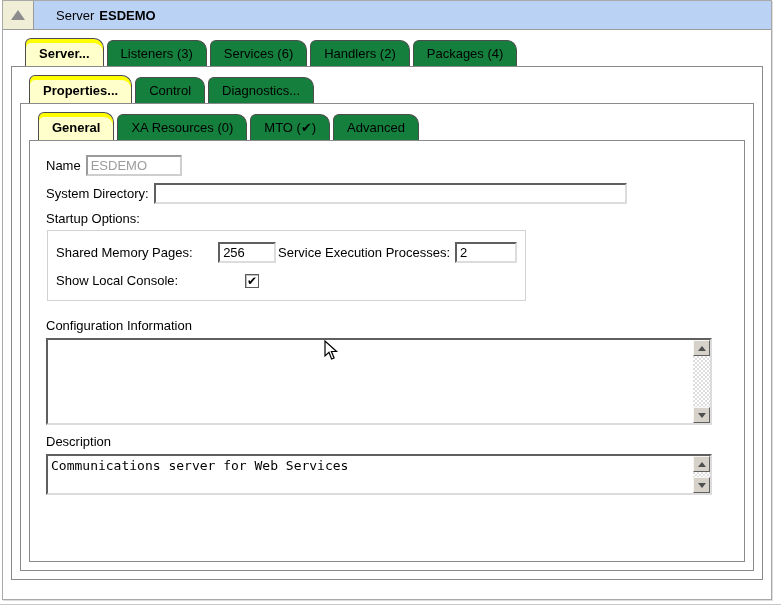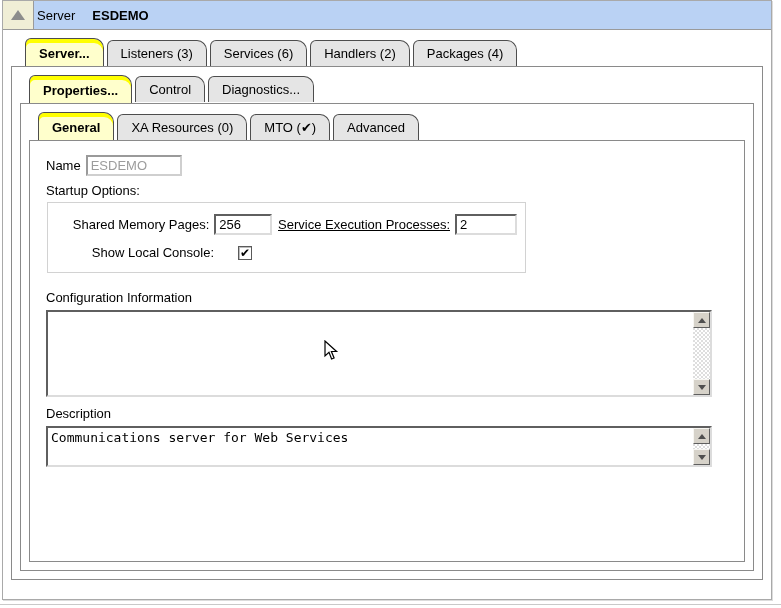--- a/index.html
+++ b/index.html
@@ -10,51 +10,51 @@
     border:1px solid #a9a9a9; box-shadow:1px 1px 0 #dcdcdc; background:#fff;
     display:flex; flex-direction:column; }
   .bottom-edge { position:absolute; left:0; top:604px; width:781px; height:1px; background:#c9c9c9; }
 
   
   .header { display:flex; height:29px; border-bottom:1px solid #9a9a9a; flex:0 0 auto; }
   .expander { width:31px; background:#f0eed6; border-right:1px solid #9a9a9a;
     display:flex; align-items:center; justify-content:center; cursor:default; }
   .tri-up-big { width:0; height:0; border-left:7px solid transparent; border-right:7px solid transparent;
     border-bottom:10px solid #8c8c8c; }
-  .titlebar { flex:1; background:#bad2f4; display:flex; align-items:center; padding-left:3px; gap:17px; }
+  .titlebar { flex:1; background:#bad2f4; display:flex; align-items:center; padding-left:22px; gap:5px; }
   .title-name { font-weight:bold; }
 
   
   .content { flex:1; padding:8px 8px 19px 8px; display:flex; flex-direction:column; }
   .tabs { display:flex; gap:3px; align-items:flex-end; flex:0 0 auto; position:relative; z-index:2; }
   .tabs.l1 { margin-left:14px; }
-  .tabs.l2 { margin-left:9px;align-items:center; }
+  .tabs.l2 { margin-left:9px; }
   .tabs.l3 { margin-left:9px; }
   .tab { border:1px solid #4d4d4d; border-bottom:none; border-radius:6px 10px 0 0;
-    background:#e5e5e5; padding:5px 13px 5px 13px; line-height:15px; cursor:default; white-space:nowrap; }
+    background:#15803d; padding:5px 13px 5px 13px; line-height:15px; cursor:default; white-space:nowrap; }
   .tab.active { background:#ffffcc; font-weight:bold; box-shadow: inset 0 4px 0 #ffff00;
     padding-top:7px; padding-bottom:5px; }
   .panel { border:1px solid #8a8a8a; background:#fff; flex:1; display:flex; flex-direction:column; }
   .panel-inner { flex:1; padding:8px; display:flex; flex-direction:column; }
   .form-panel { flex:1; padding:14px 0 0 16px; position:relative; }
 
   
   .frow { display:flex; align-items:center; margin-bottom:7px; }
   .frow label { margin-right:5px; }
   .sunken { border:2px solid; border-color:#5f5f5f #dcdcdc #dcdcdc #5f5f5f;
     background:#fff; font-family:"Liberation Sans",sans-serif; font-size:13px;
     padding:1px 3px; height:21px; outline:none; }
   input.disabled-name { border-color:#9a9a9a #cfcfcf #cfcfcf #9a9a9a; color:#9c9c9c; }
   .section-label { margin:4px 0 4px 0; display:block; }
 
   .groupbox { border:1px solid #d2d2d2; width:479px; margin-left:1px; padding:11px 8px 12px 8px; }
   .grow { display:flex; align-items:center; margin-bottom:10px; }
   .grow:last-child { margin-bottom:0;gap:16px; }
-  .glabel1 { width:158px; text-align:right; margin-right:5px; }
-  .glabel2 { width:183px; text-align:right; margin-right:5px;text-decoration:underline; }
+  .glabel1 { width:158px; margin-right:12px; }
+  .glabel2 { width:183px; text-align:right; margin-right:5px; }
   .ginput { width:58px; }
   .ginput2 { width:62px; }
 
   .checkbox { width:14px; height:14px; border:1px solid #5a5a5a; background:#fff;
     display:inline-flex; align-items:center; justify-content:center;
     font-size:12px; line-height:12px; margin-left:3px; cursor:default;
     box-shadow: inset 1px 1px 0 #bdbdbd; }
 
   .textlabel { display:block; margin:17px 0 5px 0; }
   .textlabel.desc { margin-top:9px; }
@@ -130,20 +130,24 @@
             </div>
 
             <div class="panel">
               <div class="form-panel">
 
                 <div class="frow">
                   <label>Name</label>
                   <input class="sunken disabled-name" style="width: 96px;" disabled="" value="ESDEMO">
                 </div>
 
+                <div class="frow">
+                  <label>System Directory:</label>
+                  <input class="sunken" style="width: 473px;" value="">
+                </div>
 
                 <span class="section-label">Startup Options:</span>
 
                 <div class="groupbox">
                   <div class="grow">
                     <label class="glabel1">Shared Memory Pages:</label>
                     <input class="sunken ginput" value="256" style="">
                     <label class="glabel2">Service Execution Processes:</label>
                     <input class="sunken ginput2" value="2" style="">
                   </div>

